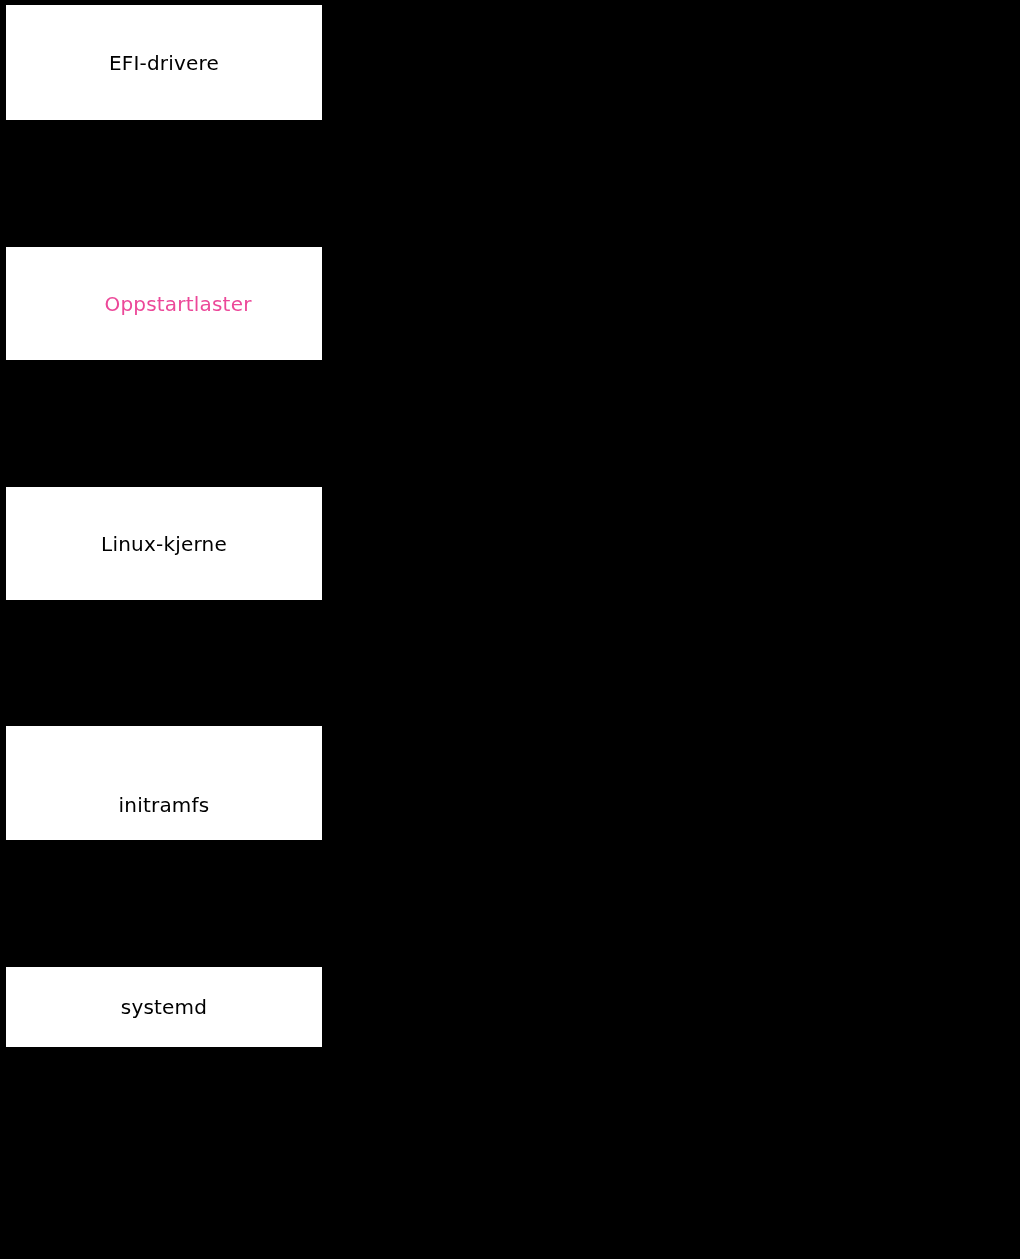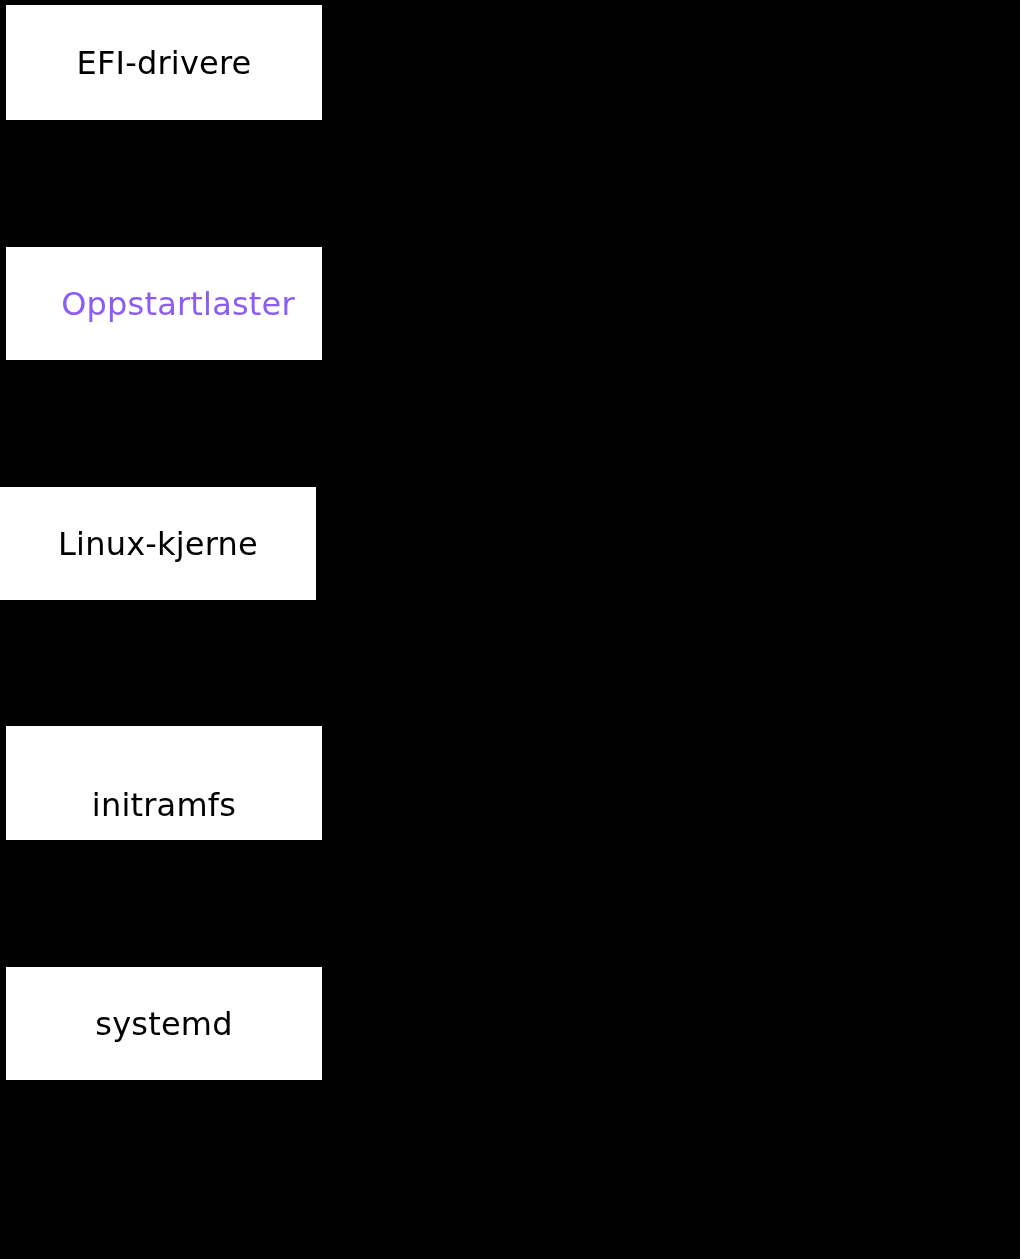--- a/index.html
+++ b/index.html
@@ -24,21 +24,21 @@
     position: absolute;
     box-sizing: border-box;
     display: flex;
     align-items: center;
     justify-content: center;
     background: #ffffff;
     border: 0;
   }
   .node-label {
     font-family: "DejaVu Sans", "Liberation Sans", sans-serif;
-    font-size: 32px;
+    font-size: 20px;
     font-weight: 400;
     line-height: 1;
     color: #000000;
     letter-spacing: 0.2px;
     white-space: nowrap;
   }
   .connector-gap {
     position: absolute;
     background: transparent;
   }
@@ -48,24 +48,24 @@
 
 <div id="diagram-canvas" style="width: 1020px; height: 1259px; background: rgb(0, 0, 0);">
     <div class="connector-gap" style="left: 6px; top: 120px; width: 316px; height: 127px;"></div>
     <div class="connector-gap" style="left: 6px; top: 360px; width: 316px; height: 127px;"></div>
     <div class="connector-gap" style="left: 6px; top: 600px; width: 316px; height: 126px;"></div>
     <div class="connector-gap" style="left: 6px; top: 840px; width: 316px; height: 127px;"></div>
     <div class="node-box" style="left: 6px; top: 5px; width: 316px; height: 115px; background: rgb(255, 255, 255);">
       <span class="node-label" style="color: rgb(0, 0, 0);">EFI-drivere</span>
     </div>
     <div class="node-box" style="left: 6px; top: 247px; width: 316px; height: 113px; background: rgb(255, 255, 255);">
-      <span class="node-label" style="color: #8b5cf6; margin-left: 28px;">Oppstartlaster</span>
+      <span class="node-label" style="color: #ec4899; margin-left: 28px;">Oppstartlaster</span>
     </div>
-    <div class="node-box" style="left: 0; top: 487px; width: 316px; height: 113px; background: rgb(255, 255, 255);">
+    <div class="node-box" style="left: 6px; top: 487px; width: 316px; height: 113px; background: rgb(255, 255, 255);">
       <span class="node-label" style="color: rgb(0, 0, 0);">Linux-kjerne</span>
     </div>
     <div class="node-box" style="left: 6px; top: 726px; width: 316px; height: 114px; background: rgb(255, 255, 255);">
       <span class="node-label" style="color: rgb(0, 0, 0); margin-top: 44px;">initramfs</span>
     </div>
-    <div class="node-box" style="left: 6px; top: 967px; width: 316px; height: 113px; background: rgb(255, 255, 255);">
+    <div class="node-box" style="left: 6px; top: 967px; width: 316px; height: 80px; background: rgb(255, 255, 255);">
       <span class="node-label" style="color: rgb(0, 0, 0);">systemd</span>
     </div>
   </div>
 
 </body></html>

